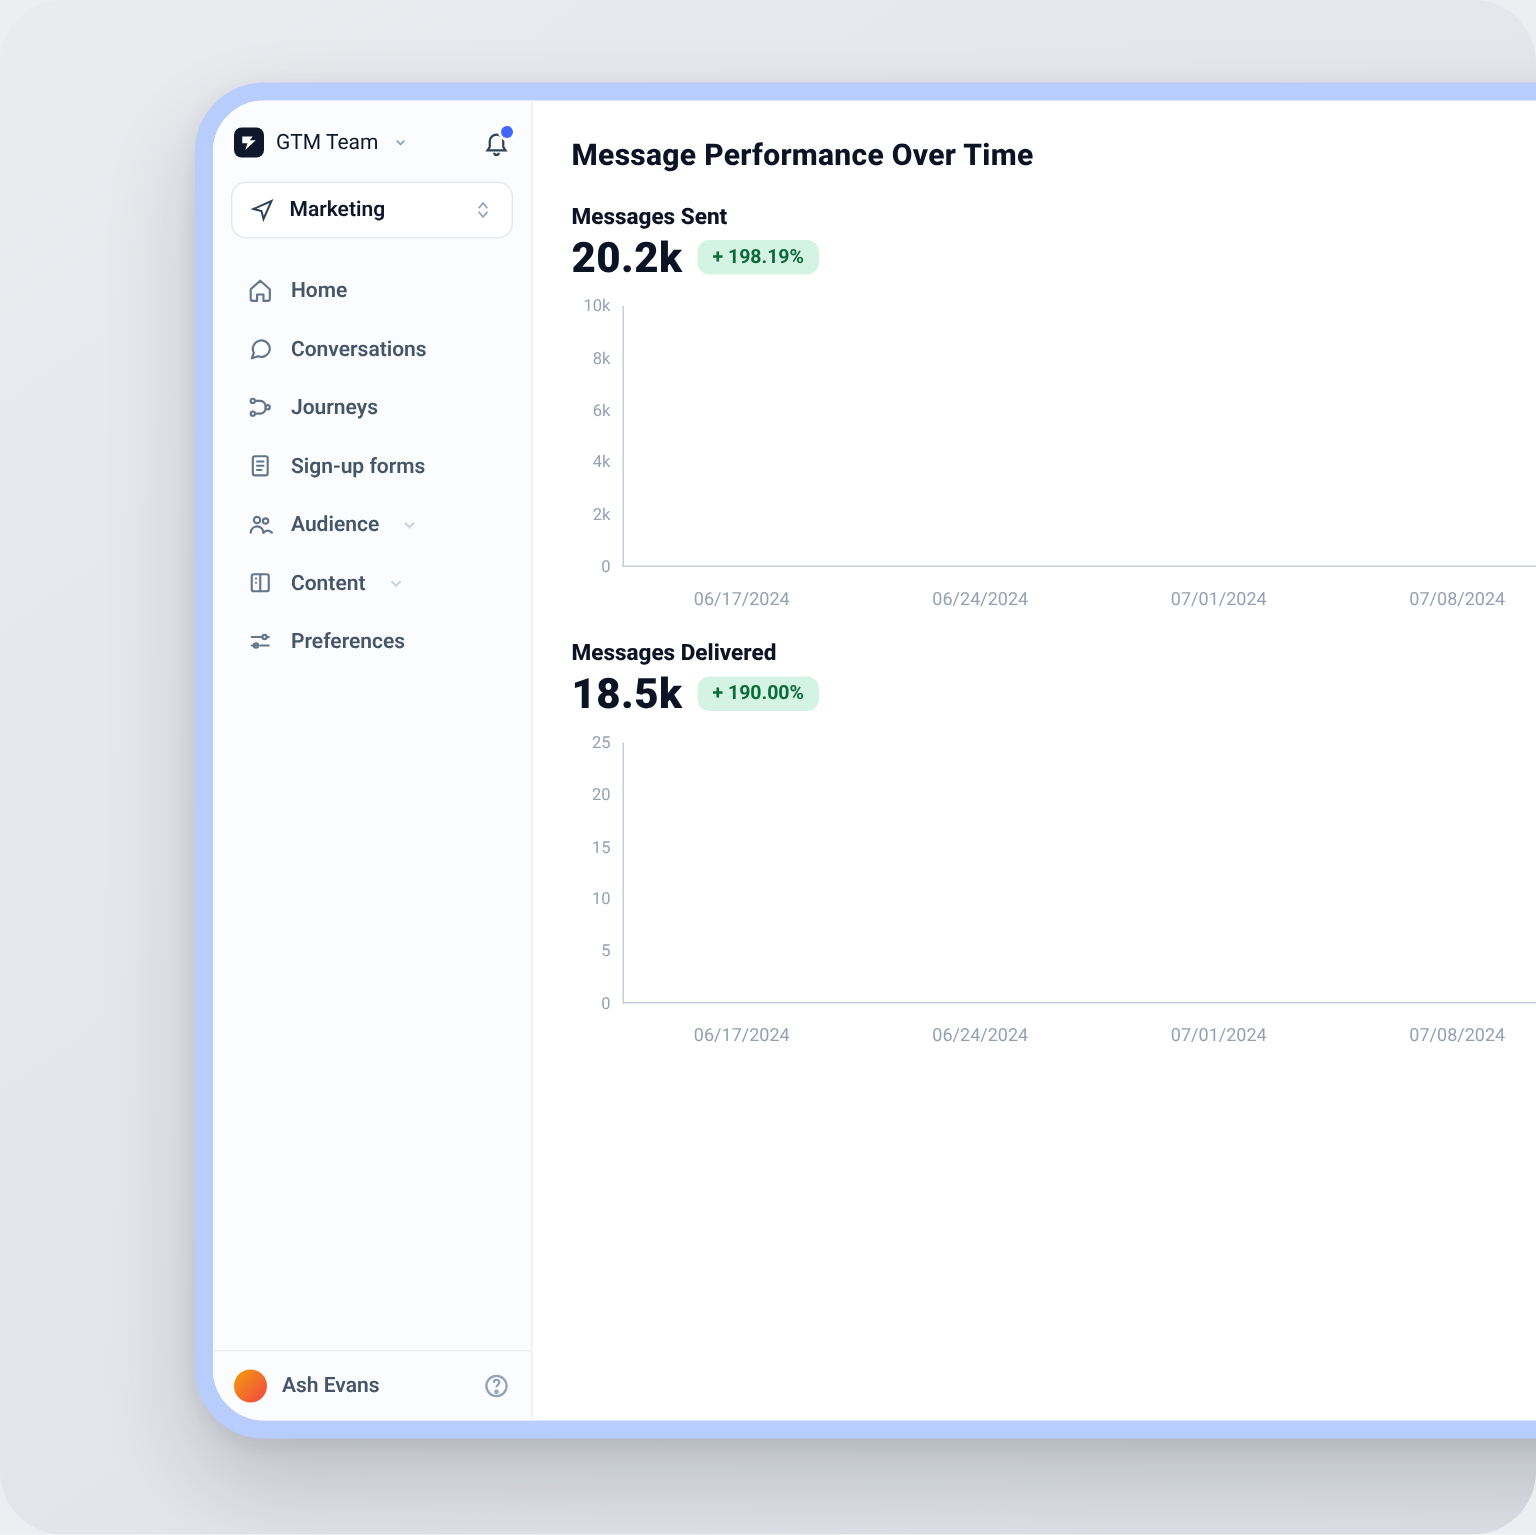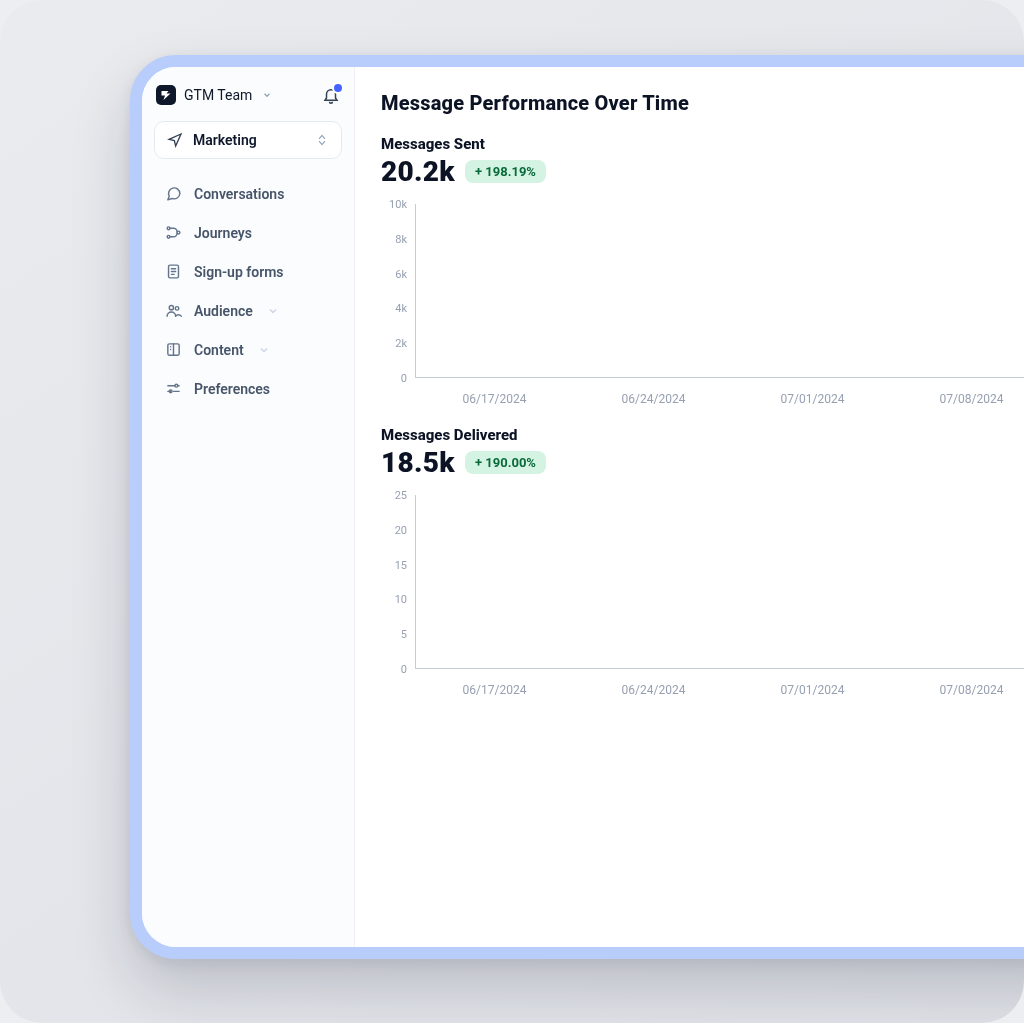--- a/index.html
+++ b/index.html
@@ -90,20 +90,28 @@
                   <path d="M17 14l-5 6-5-6"></path>
                 </svg>
             </span>
           </div>
         </div>
 
         <nav class="nav" id="nav">
             <div class="nav-item">
               <span class="ico">
                 <svg width="17" height="17" viewBox="0 0 24 24" fill="none" stroke="currentColor" stroke-width="2" stroke-linecap="round" stroke-linejoin="round">
+                  <path d="M3 11l9-8 9 8v9a2 2 0 01-2 2h-4v-6h-6v6H5a2 2 0 01-2-2z"></path>
+                </svg>
+              </span>
+              <span>Home</span>
+            </div>
+            <div class="nav-item">
+              <span class="ico">
+                <svg width="17" height="17" viewBox="0 0 24 24" fill="none" stroke="currentColor" stroke-width="2" stroke-linecap="round" stroke-linejoin="round">
                   <path d="M21 12a8 8 0 01-11 7l-6 2 2-5a8 8 0 1115-4z"></path>
                 </svg>
               </span>
               <span>Conversations</span>
             </div>
             <div class="nav-item">
               <span class="ico">
                 <svg width="17" height="17" viewBox="0 0 24 24" fill="none" stroke="currentColor" stroke-width="2" stroke-linecap="round" stroke-linejoin="round">
                   <circle cx="5" cy="6" r="2"></circle>
                   <circle cx="5" cy="18" r="2"></circle>
@@ -157,20 +165,31 @@
                 <svg width="17" height="17" viewBox="0 0 24 24" fill="none" stroke="currentColor" stroke-width="2" stroke-linecap="round" stroke-linejoin="round">
                   <path d="M4 8h10M18 8h2M4 16h4M12 16h8"></path>
                   <circle cx="16" cy="8" r="2"></circle>
                   <circle cx="8" cy="16" r="2"></circle>
                 </svg>
               </span>
               <span>Preferences</span>
             </div>
           </nav>
 
+        <div class="sb-footer">
+          <span class="avatar"></span>
+          <span>Ash Evans</span>
+          <span class="help">
+            <svg width="18" height="18" viewBox="0 0 24 24" fill="none" stroke="currentColor" stroke-width="2">
+                <circle cx="12" cy="12" r="9"></circle>
+                <path d="M9.5 9a2.5 2.5 0 115 0c0 1.5-2.5 2-2.5 4"></path>
+                <circle cx="12" cy="17" r="1" fill="currentColor"></circle>
+              </svg>
+          </span>
+        </div>
       </aside>
 
       <main class="main">
         <h1 class="page-title">Message Performance Over Time</h1>
 
         <div class="metric-head">
           <div class="label">Messages Sent</div>
           <div class="row">
             <div class="value">20.2k</div>
             <div class="badge">+ 198.19%</div>

